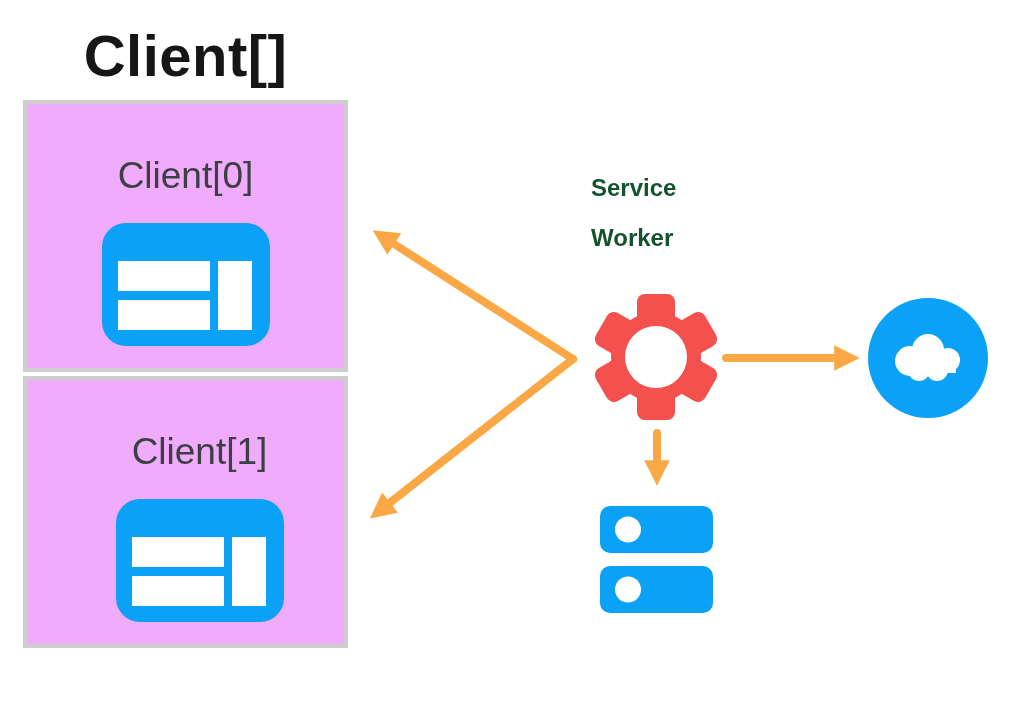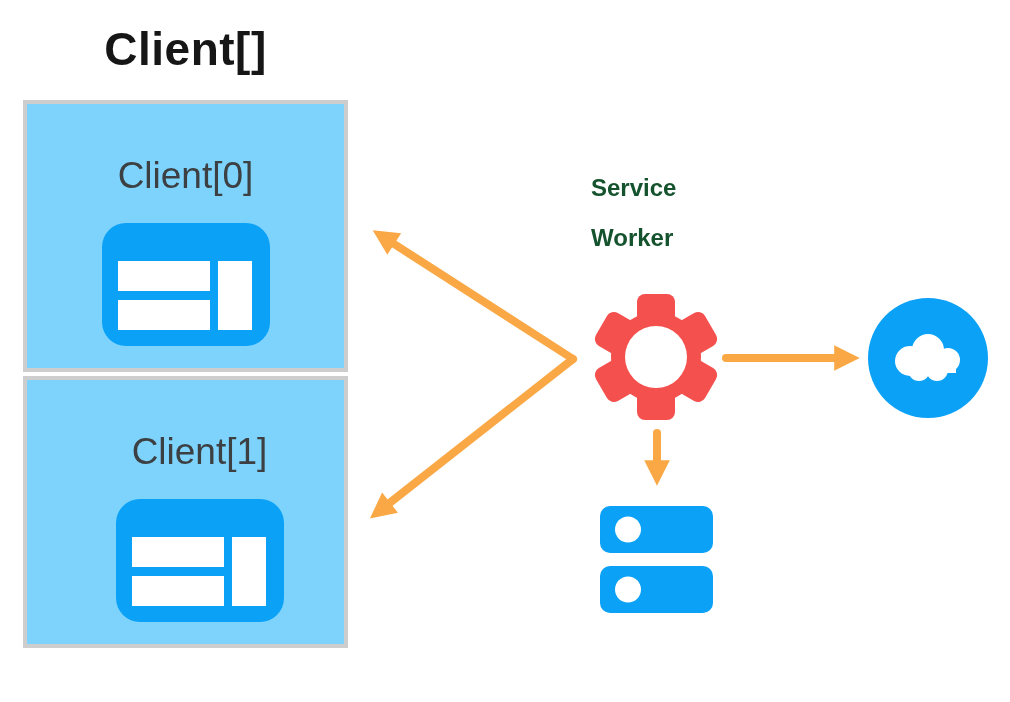--- a/index.html
+++ b/index.html
@@ -14,33 +14,33 @@
     height: 702px;
     background: #ffffff;
     overflow: hidden;
   }
   .diagram-title {
     position: absolute;
     left: 23px;
     top: 22px;
     width: 325px;
     text-align: center;
-    font-size: 46px;
+    font-size: 58px;
     font-weight: 600;
     letter-spacing: 0.5px;
     color: #161616;
   }
   .client-box {
     position: absolute;
     left: 23px;
     width: 325px;
     height: 272px;
     border: 4px solid #cdcdcd;
     box-sizing: border-box;
-    background: #7dd3fc;
+    background: #f0abfc;
     display: flex;
     flex-direction: column;
     align-items: center;
   }
   .client-box-0 { top: 100px; }
   .client-box-1 { top: 376px; padding-left: 28px; }
   .client-label {
     margin-top: 52px;
     font-size: 37px;
     font-weight: 400;

